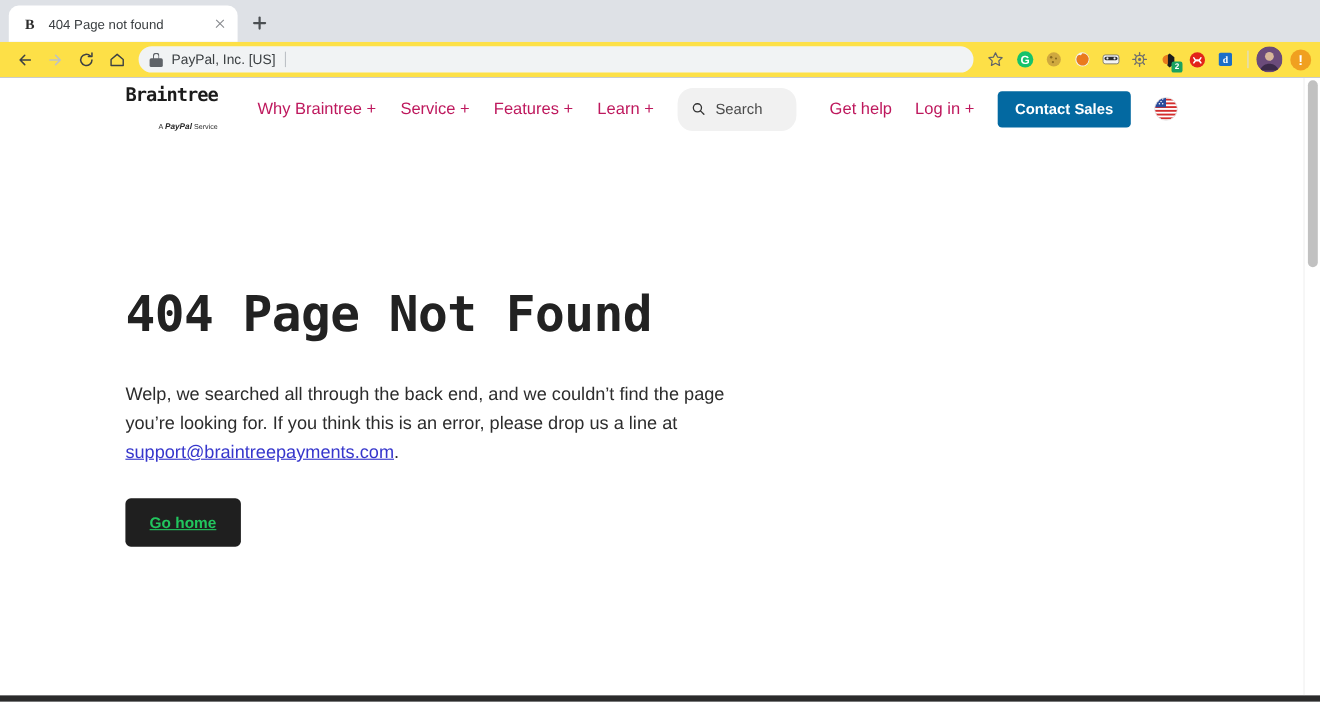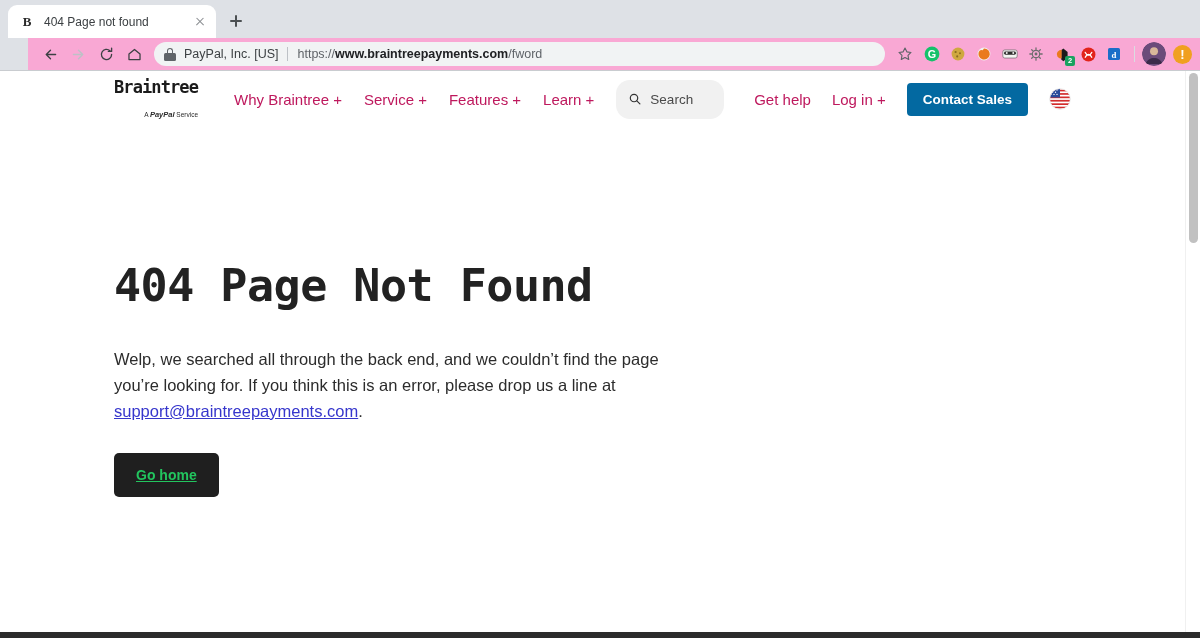--- a/index.html
+++ b/index.html
@@ -33,21 +33,21 @@
   }
   .tab-close::before { transform: rotate(45deg); }
   .tab-close::after { transform: rotate(-45deg); }
   .newtab { width: 28px; height: 28px; margin-left: 6px; margin-bottom: 3px; position: relative; }
   .newtab::before, .newtab::after {
     content: ""; position: absolute; background: #4b4f52; border-radius: 1px;
   }
   .newtab::before { left: 8px; top: 13.3px; width: 12px; height: 1.6px; }
   .newtab::after { left: 13.2px; top: 8px; width: 1.6px; height: 12px; }
 
-  .toolbar { height: 32px; background: #f9a8d4; display: flex; align-items: center; padding: 0 8px; margin-left: 28px; }
+  .toolbar { height: 32px; background: #fde047; display: flex; align-items: center; padding: 0 8px; }
   .navbtn { width: 28px; height: 28px; display: flex; align-items: center; justify-content: center; flex: 0 0 28px; }
   .navbtn svg { display: block; }
 
   .omnibox {
     flex: 1 1 auto; height: 24px; background: #f1f3f4; border-radius: 12px;
     display: flex; align-items: center; padding: 0 10px; margin: 0 6px 0 6px; min-width: 0;
   }
   .lock { width: 12px; height: 13px; flex: 0 0 12px; margin-right: 8px; position: relative; }
   .lock-body { position: absolute; left: 0; bottom: 0; width: 12px; height: 8px; background: #5f6368; border-radius: 1.5px; }
   .lock-shackle { position: absolute; left: 2.7px; top: 0; width: 6.6px; height: 6px; border: 1.6px solid #5f6368; border-bottom: none; border-radius: 4px 4px 0 0; }
@@ -160,21 +160,20 @@
         </svg>
     </div>
 
     <div class="omnibox">
       <div class="lock">
         <div class="lock-shackle"></div>
           <div class="lock-body"></div>
       </div>
       <div class="site-id">PayPal, Inc. [US]</div>
       <div class="omni-sep"></div>
-      <div class="url"><span>https://</span><b>www.braintreepayments.com</b><span>/fword</span></div>
     </div>
 
     <div class="star">
       <svg width="16" height="16" viewBox="0 0 20 20">
           <path d="M10 2.6l2.3 4.7 5.2.75-3.75 3.65.9 5.15L10 14.4l-4.65 2.45.9-5.15L2.5 8.05l5.2-.75z" stroke="#5f6368" stroke-width="1.4" fill="none" stroke-linejoin="round"></path>
         </svg>
     </div>
 
     <div class="ext-row">
       <div class="ext">

